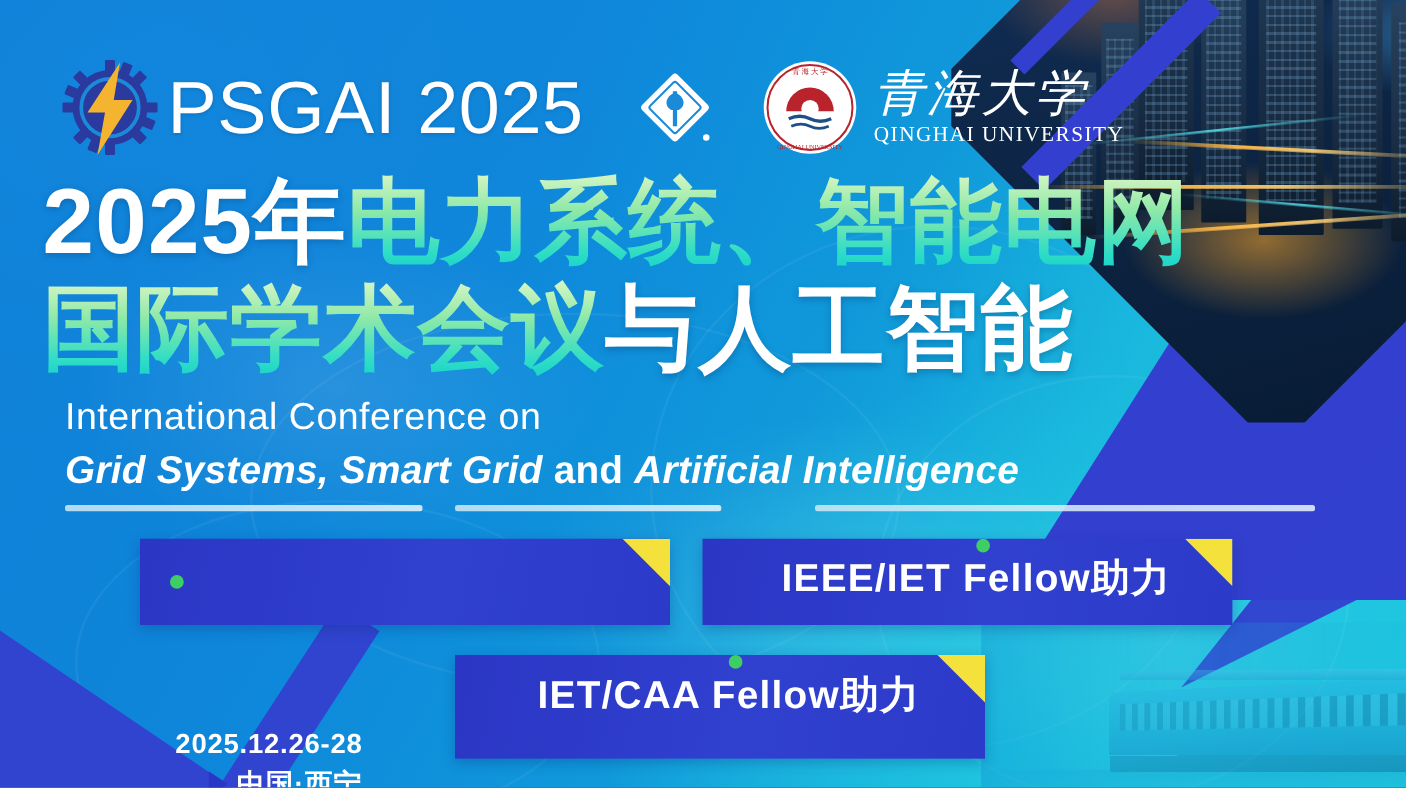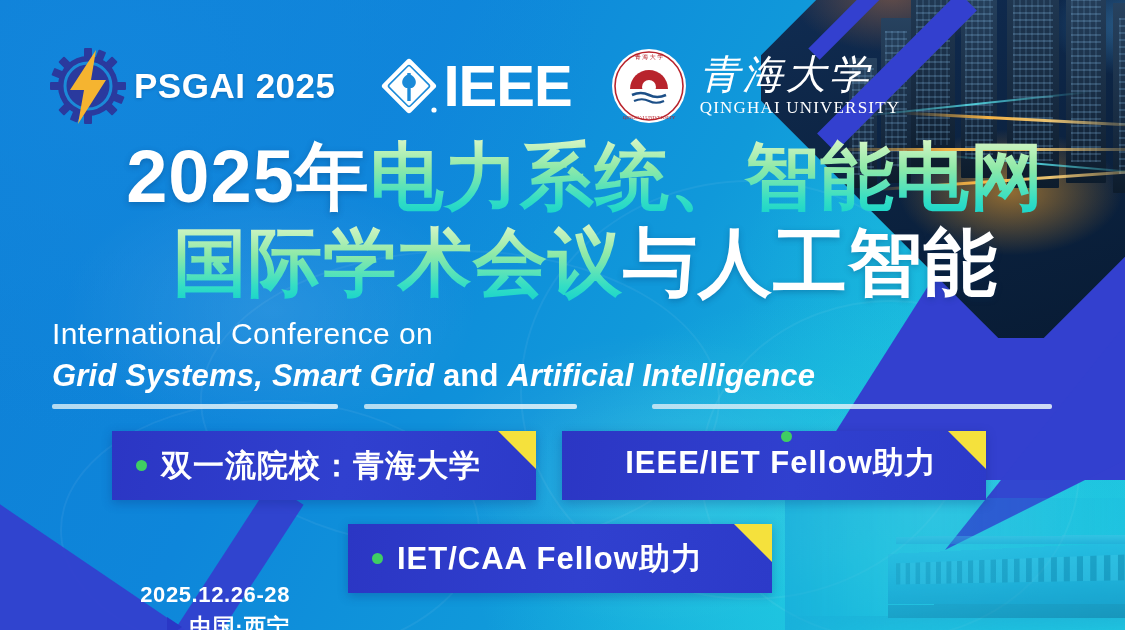--- a/index.html
+++ b/index.html
@@ -162,21 +162,21 @@
 
   
   .logos {
     position:absolute; left:48px; top:40px;
     display:flex; align-items:center; gap:0;
     height:92px;
   }
 
   .gear-logo { position:relative; width:80px; height:80px; flex:0 0 auto; }
   .psgai-text {
-    font-size:35px; font-weight:bold; color:#ffffff;
+    font-size:59px; font-weight:normal; color:#ffffff;
     letter-spacing:0.5px; margin-left:6px;
     line-height:80px;
     text-shadow:0 1px 3px rgba(0,40,90,0.25);
   }
 
   .ieee-logo { display:flex; align-items:center; margin-left:42px; }
   .ieee-diamond {
     width:62px; height:62px; position:relative; flex:0 0 auto;
   }
   .ieee-word {
@@ -193,21 +193,21 @@
     font-family:"Liberation Serif","DejaVu Serif",serif;
     font-style:italic; letter-spacing:3px; line-height:1.05;
   }
   .qh-en {
     font-size:17px; color:#ffffff; letter-spacing:1.2px;
     font-family:"Liberation Serif","DejaVu Serif",serif;
     margin-top:2px;
   }
 
   
-  .title-block { position:absolute; left:68px; top:134px; width:1035px;text-align:center; }
+  .title-block { position:absolute; left:34px; top:134px; width:1035px; }
   .cn-line {
     font-size:74px; font-weight:bold; line-height:86px;
     letter-spacing:1px; white-space:nowrap;
     font-family:"Liberation Sans","DejaVu Sans",sans-serif;
   }
   .cn-white { color:#ffffff; text-shadow:0 2px 6px rgba(0,45,95,0.30); }
   .cn-green {
     background:linear-gradient(180deg,#dff7c8 0%,#8fe9a8 40%,#34dec4 78%,#14d2cc 100%);
     -webkit-background-clip:text; background-clip:text;
     -webkit-text-fill-color:transparent; color:transparent;
@@ -253,21 +253,21 @@
   .pill .dot {
     width:11px; height:11px; border-radius:50%;
     background:#3fce63; flex:0 0 auto; margin-left:24px;
   }
   .pill .ptext {
     margin-left:14px; font-size:31px; font-weight:bold;
     letter-spacing:1px; white-space:nowrap;
   }
   .pill.p1 { left:112px; top:431px; width:424px; height:69px; }
   .pill.p2 { left:562px; top:431px; width:424px; height:69px;flex-direction:column; }
-  .pill.p3 { left:348px; top:524px; width:424px; height:69px; }
+  .pill.p3 { left:364px; top:524px; width:424px; height:83px;flex-direction:column; }
 
   
   .datebox { position:absolute; left:118px; top:536px; text-align:right; width:172px;margin-top:44px; }
   .date-line {
     font-size:22px; font-weight:bold; color:#ffffff;
     letter-spacing:0.6px; line-height:30px;
   }
   .loc-row { display:flex; align-items:center; justify-content:flex-end; gap:8px; margin-top:2px; }
   .loc-tri {
     width:0; height:0;
@@ -357,21 +357,20 @@
     <div class="ieee-logo">
       <div class="ieee-diamond">
         <svg width="62" height="62" viewBox="0 0 62 62">
           <rect x="11" y="11" width="40" height="40" rx="3" transform="rotate(45 31 31)" fill="#ffffff"></rect>
           <rect x="16" y="16" width="30" height="30" rx="2" transform="rotate(45 31 31)" fill="none" stroke="#1b8ad8" stroke-width="1.6"></rect>
           <path d="M31 19 C23 22, 22 30, 28 33 L34 33 C40 30, 39 22, 31 19 Z" fill="#1b8ad8"></path>
           <rect x="29.3" y="18" width="3.4" height="28" fill="#1b8ad8"></rect>
           <circle cx="56" cy="55" r="2.6" fill="#ffffff"></circle>
         </svg>
       </div>
-      <div class="ieee-word">IEEE</div>
     </div>
 
     <div class="qh-logo">
       <div class="qh-seal">
         <svg width="78" height="78" viewBox="0 0 78 78">
           <circle cx="39" cy="39" r="37" fill="#ffffff"></circle>
           <circle cx="39" cy="39" r="34" fill="none" stroke="#b8232c" stroke-width="1.6"></circle>
           <circle cx="39" cy="39" r="26" fill="#ffffff"></circle>
           <path d="M20 42 A19 19 0 0 1 58 42 Z" fill="#b8232c"></path>
           <circle cx="39" cy="40" r="7" fill="#ffffff"></circle>
@@ -403,21 +402,20 @@
     <div class="en-line2"><span class="en-ital">Grid Systems, Smart Grid</span><span class="en-plain"> and </span><span class="en-ital">Artificial Intelligence</span></div>
     <div class="underlines">
       <div class="ul u1"></div>
       <div class="ul u2"></div>
       <div class="ul u3"></div>
     </div>
   </div>
 
   <div class="pill p1">
     <div class="dot"></div>
-    <div class="ptext">双一流院校：青海大学</div>
     <div class="corner"></div>
   </div>
 
   <div class="pill p2">
     <div class="dot"></div>
     <div class="ptext">IEEE/IET Fellow助力</div>
     <div class="corner"></div>
   </div>
 
   <div class="pill p3">

